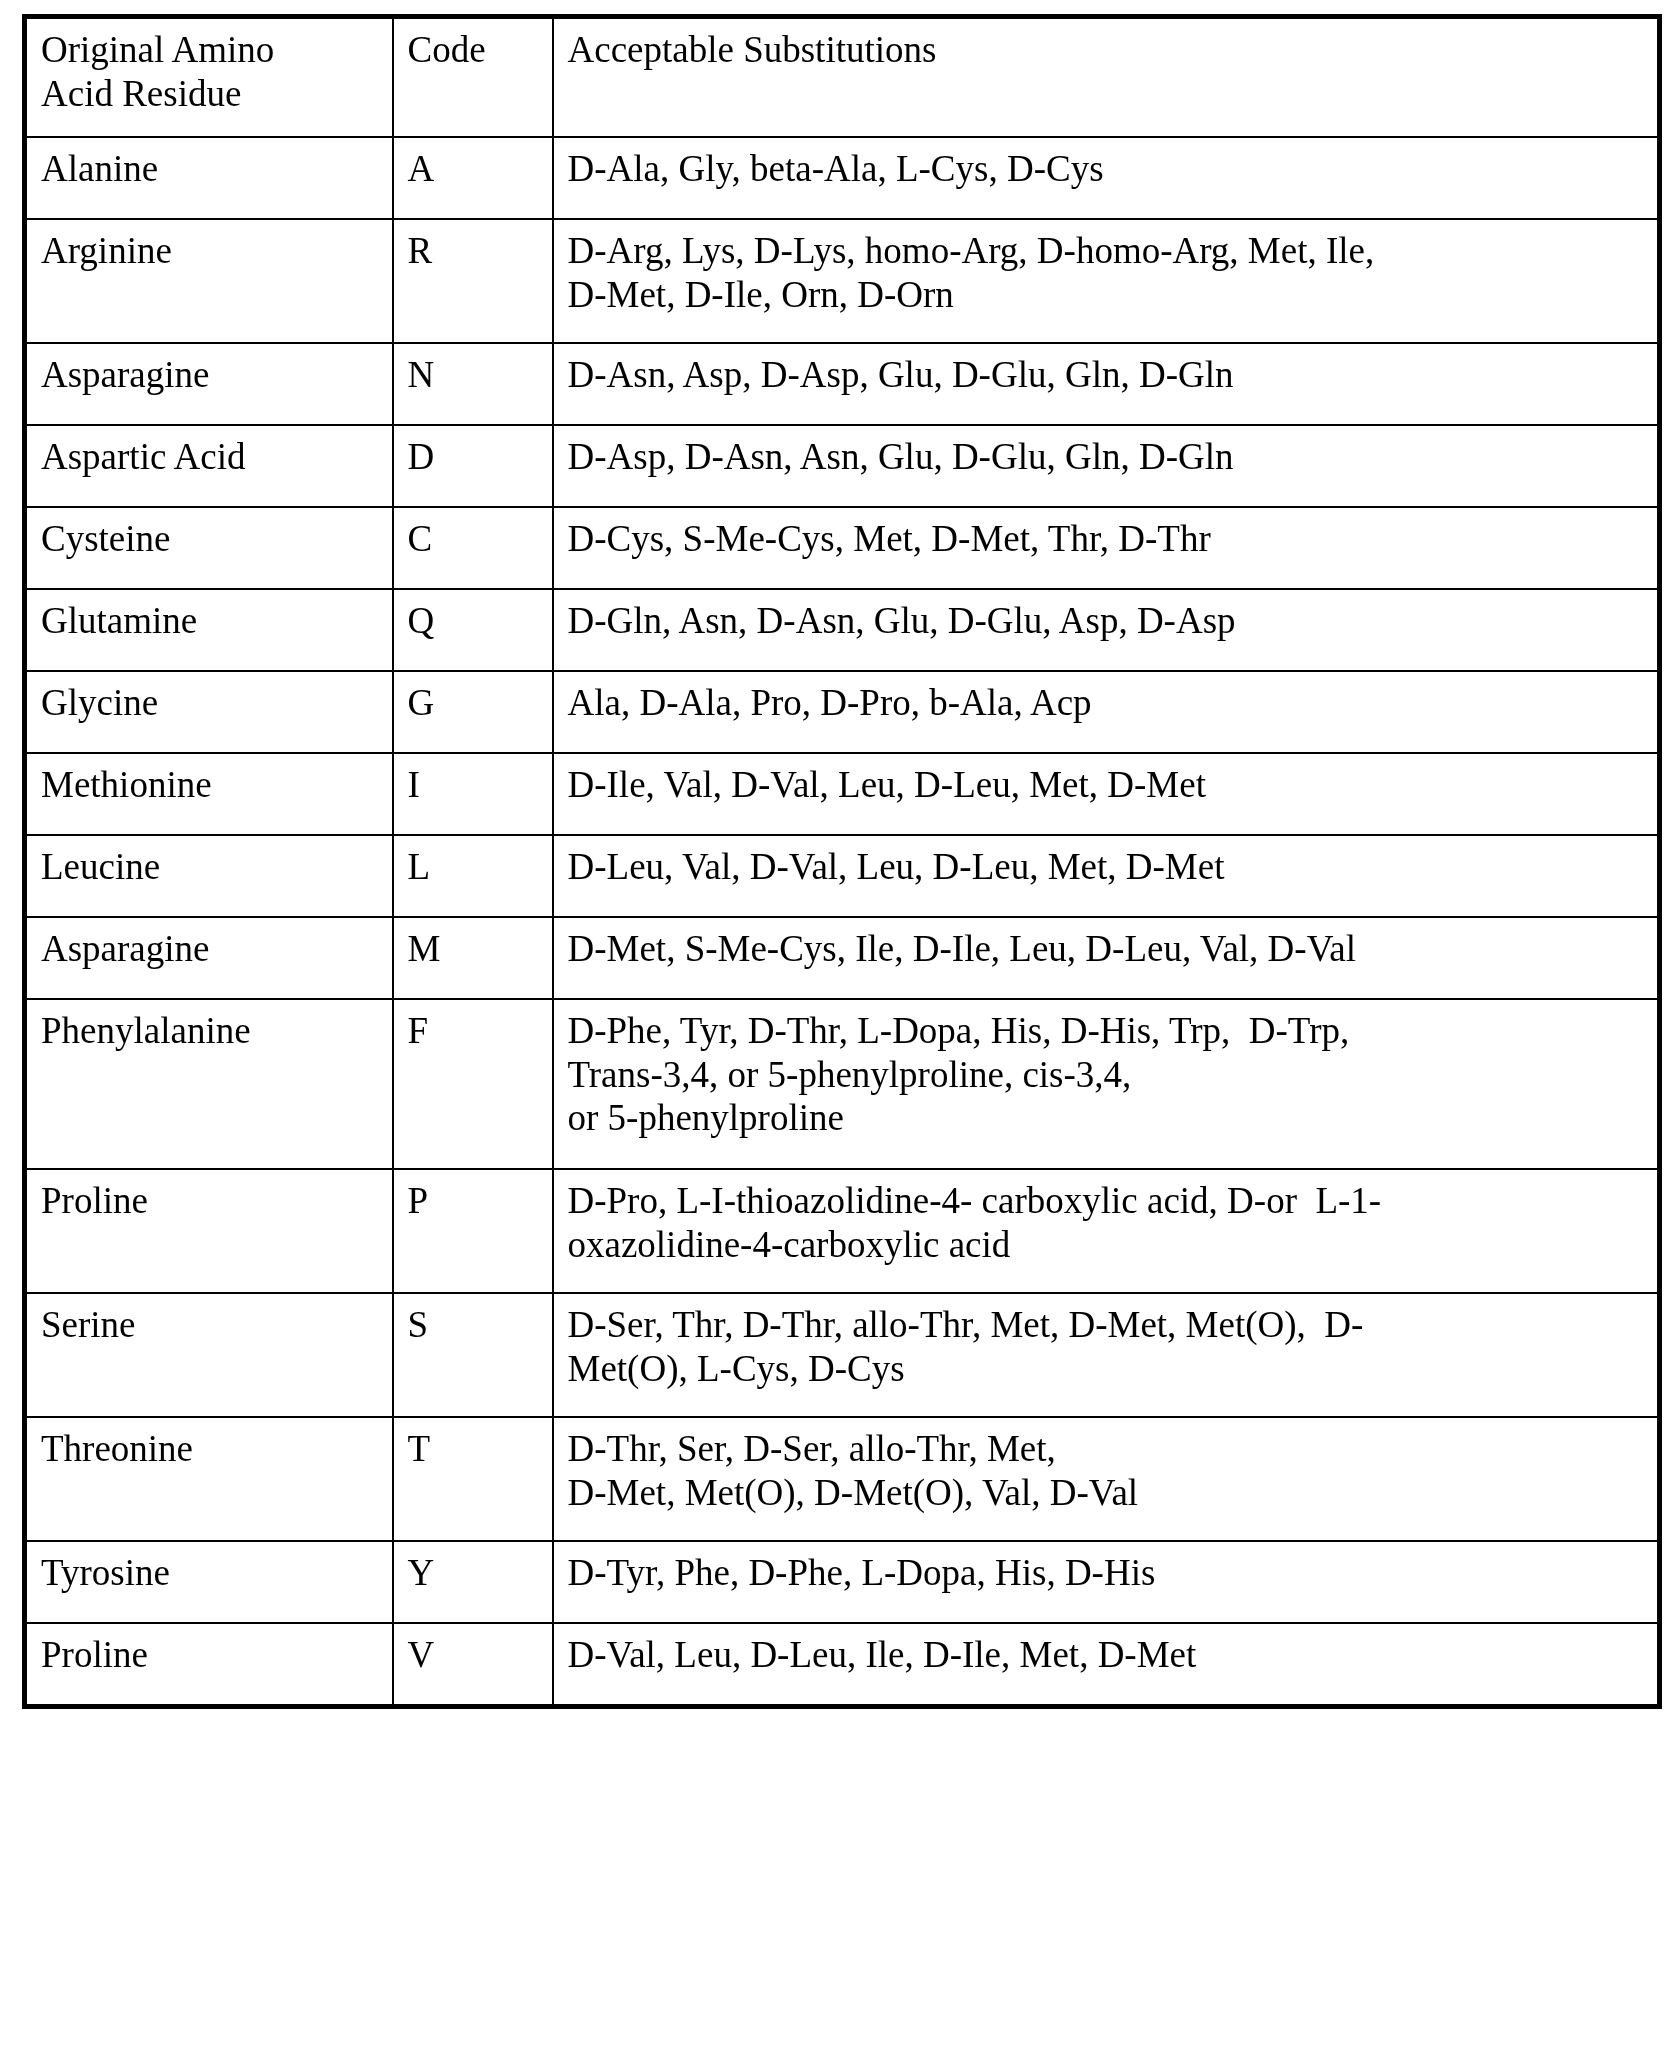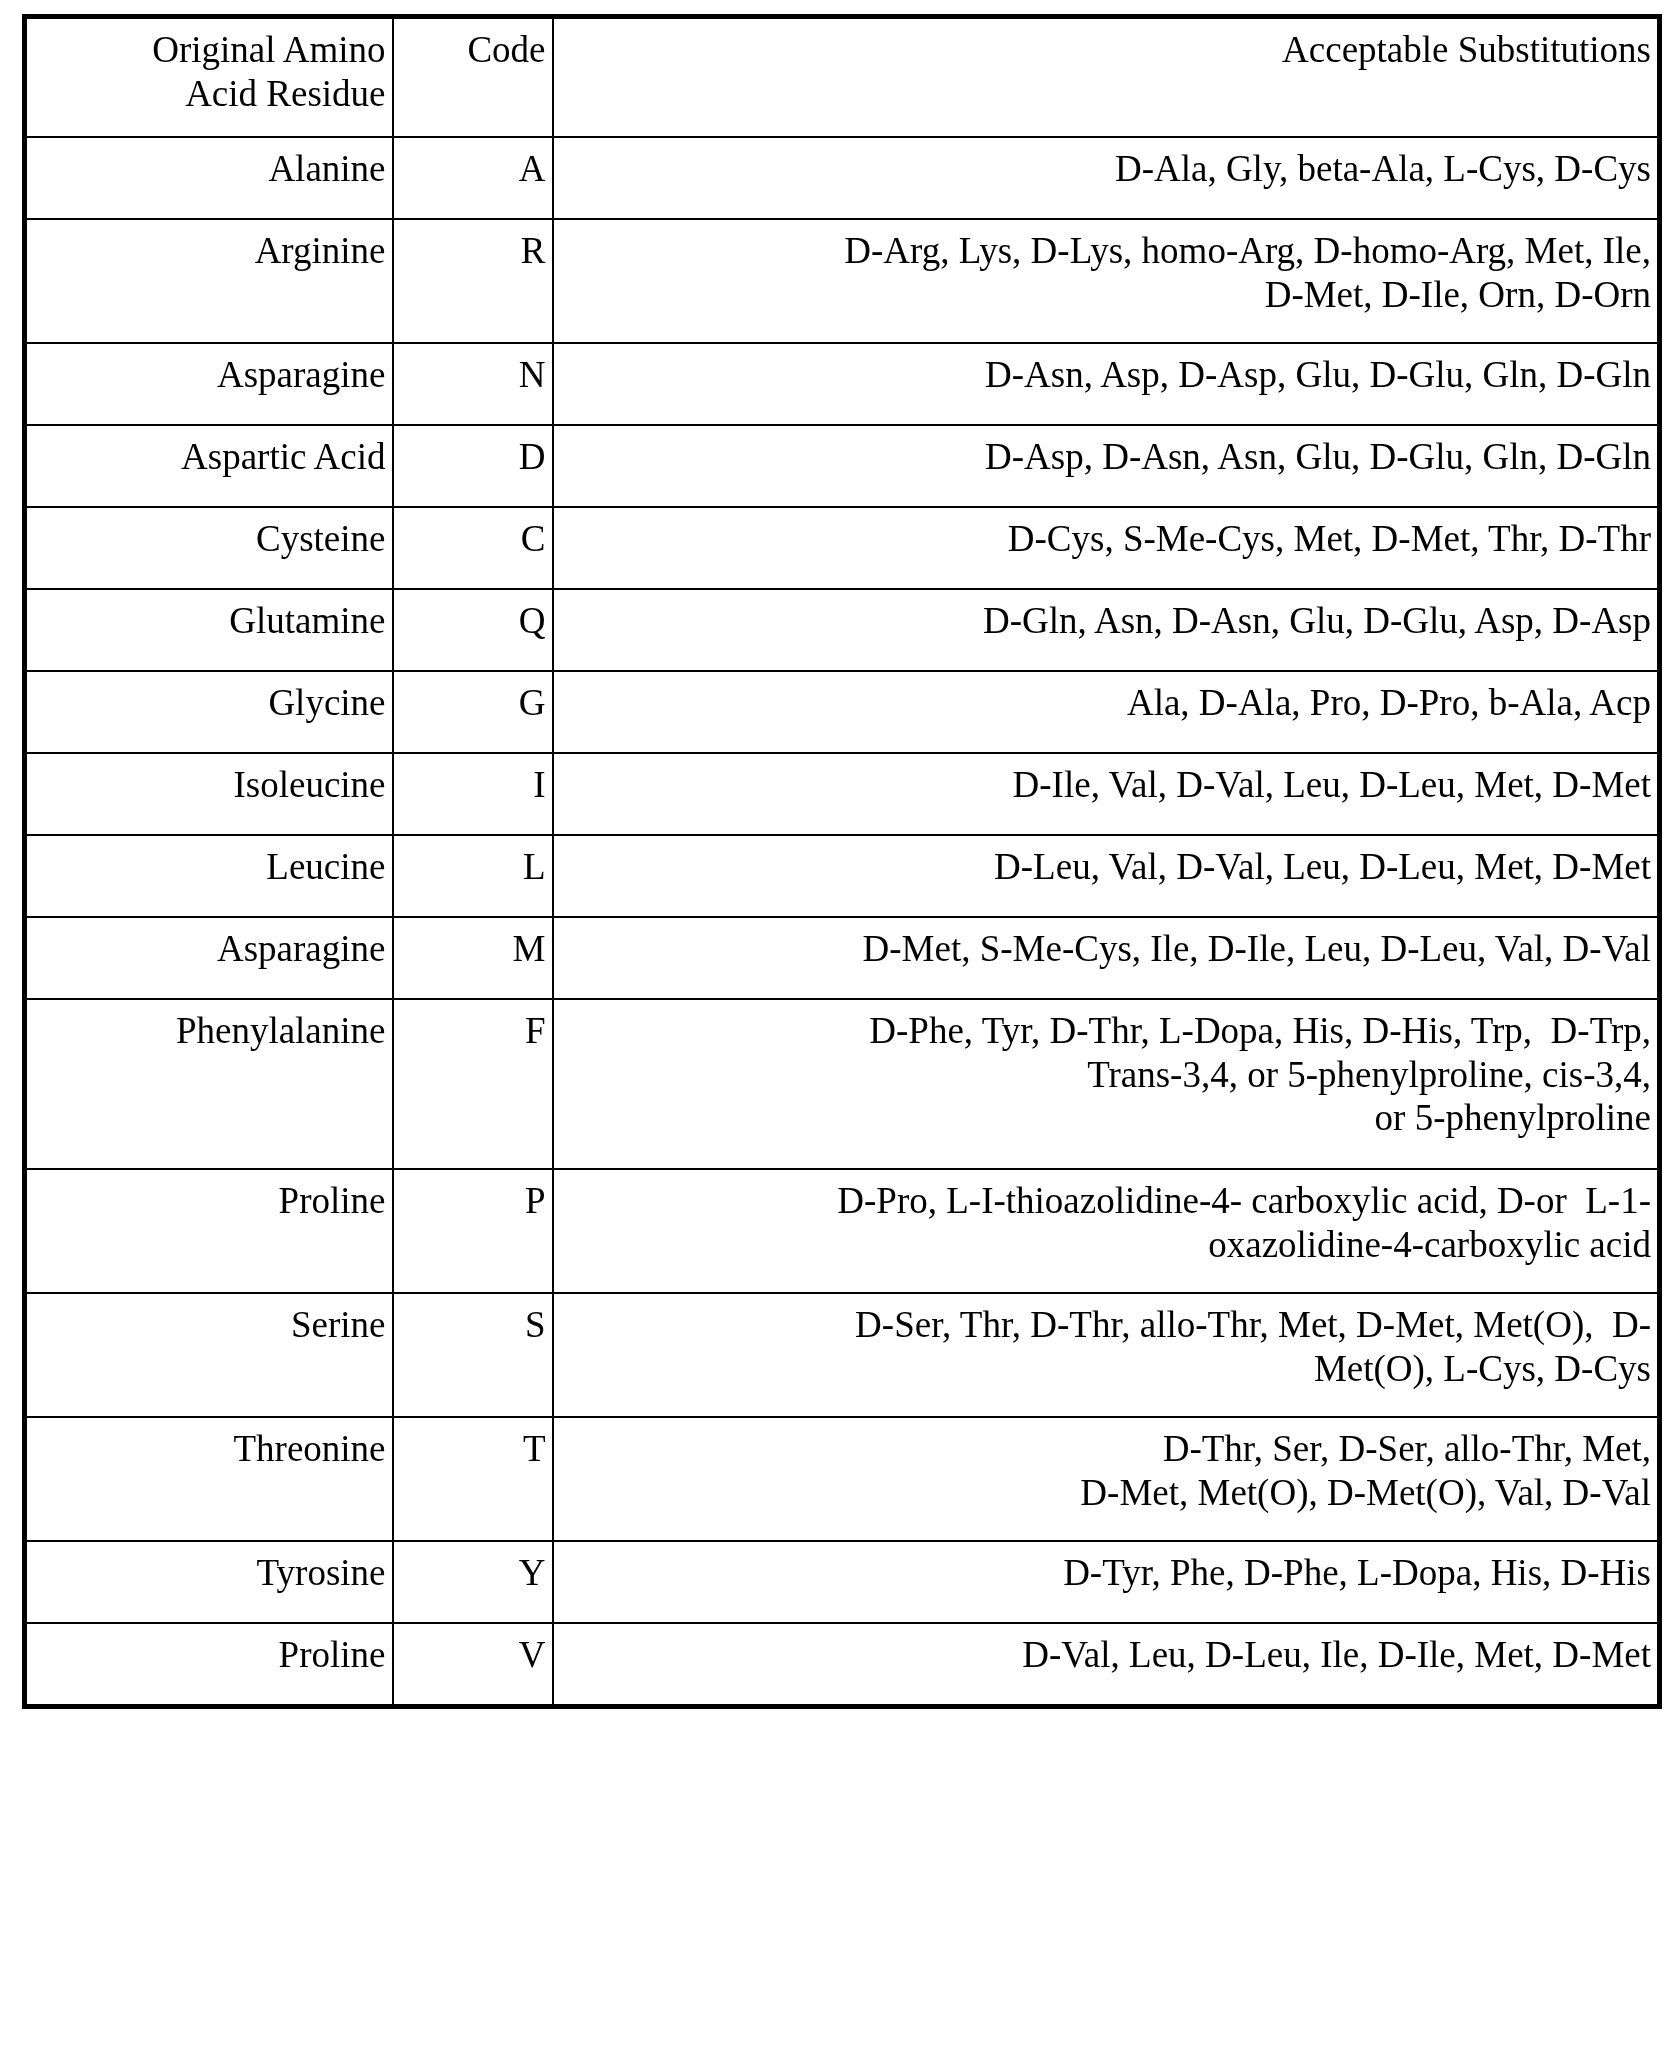--- a/index.html
+++ b/index.html
@@ -28,21 +28,21 @@
     border: 5px solid #000000;
   }
   table.subs-table col.c-name  { width: 368px; }
   table.subs-table col.c-code  { width: 160px; }
   table.subs-table col.c-subs  { width: 1107px; }
 
   table.subs-table td,
   table.subs-table th {
     border: 2px solid #000000;
     vertical-align: top;
-    text-align: right;
+    text-align: left;
     font-weight: normal;
     font-size: 37px;
     line-height: 1.18;
     padding: 9px 6px 9px 14px;
   }
   td.cell-code { padding-left: 16px; }
   td.cell-subs { padding-left: 18px; }
 
   
   tr.header-row td { padding-bottom: 16px; }
@@ -118,21 +118,21 @@
           </td>
         </tr>
         <tr class="h-1">
           <td class="cell-name">Glycine</td>
           <td class="cell-code">G</td>
           <td class="cell-subs">
             <span class="line">Ala, D-Ala, Pro, D-Pro, b-Ala, Acp</span>
           </td>
         </tr>
         <tr class="h-1">
-          <td class="cell-name">Isoleucine</td>
+          <td class="cell-name">Methionine</td>
           <td class="cell-code">I</td>
           <td class="cell-subs">
             <span class="line">D-Ile, Val, D-Val, Leu, D-Leu, Met, D-Met</span>
           </td>
         </tr>
         <tr class="h-1">
           <td class="cell-name">Leucine</td>
           <td class="cell-code">L</td>
           <td class="cell-subs">
             <span class="line">D-Leu, Val, D-Val, Leu, D-Leu, Met, D-Met</span>

